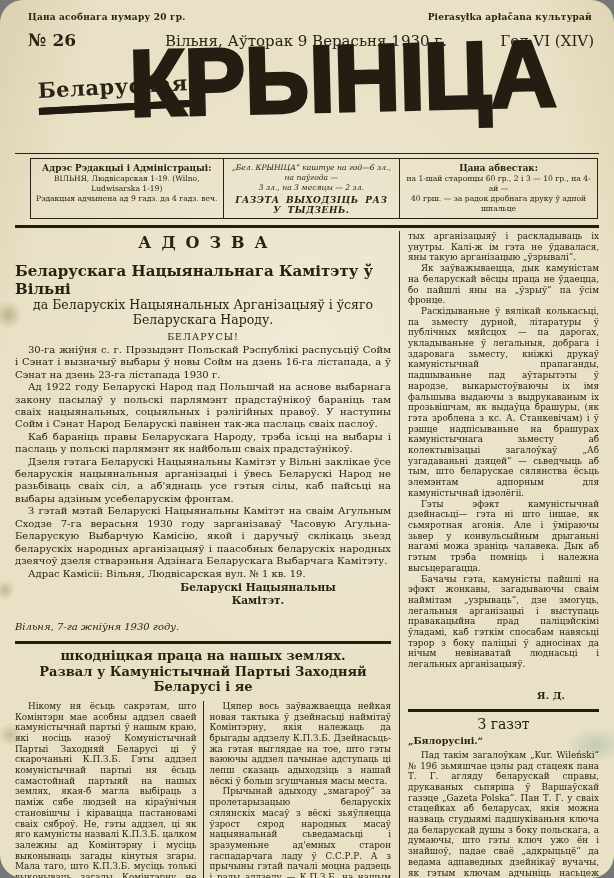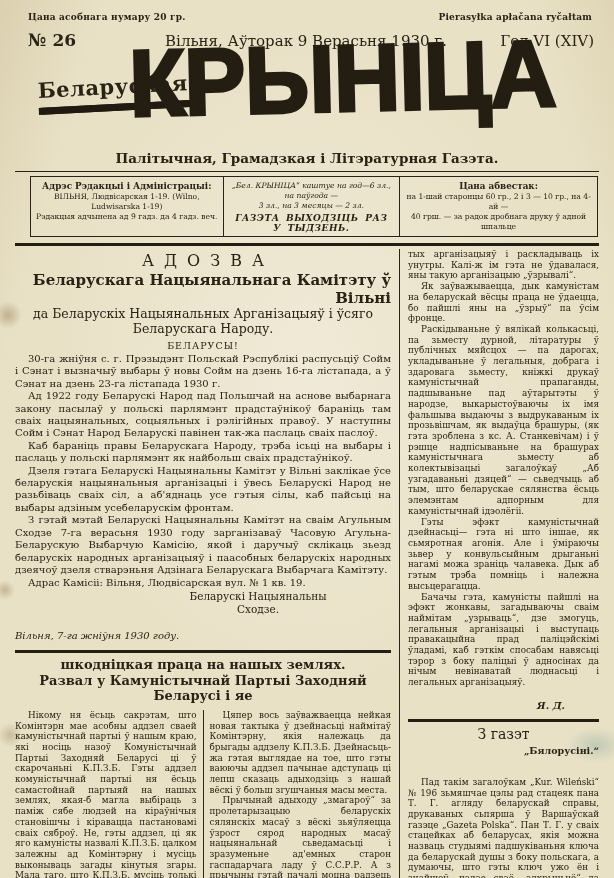--- a/index.html
+++ b/index.html
@@ -10,20 +10,21 @@
     background-color:#e9e1c6;
     background-image:
       linear-gradient(105deg, rgba(203,189,150,.45) 0%, rgba(233,225,198,0) 12%),
       linear-gradient(255deg, rgba(206,192,152,.35) 0%, rgba(233,225,198,0) 10%),
       radial-gradient(ellipse 60% 55% at 50% 42%, rgba(255,255,255,.30), rgba(255,255,255,0) 70%),
       radial-gradient(circle 14px at 8px 315px, rgba(140,118,70,.45), rgba(140,118,70,0)),
       radial-gradient(circle 10px at 5px 590px, rgba(140,118,70,.40), rgba(140,118,70,0)),
       radial-gradient(circle 12px at 10px 735px, rgba(140,118,70,.35), rgba(140,118,70,0)),
       radial-gradient(ellipse 30px 18px at 596px 745px, rgba(120,160,150,.35), rgba(120,160,150,0)),
       radial-gradient(ellipse 120% 120% at 50% 50%, rgba(0,0,0,0) 60%, rgba(95,78,40,.22) 100%);
+    border-radius: 23px;
   }
   
   .topbar{display:flex;justify-content:space-between;align-items:baseline;padding:12px 22px 0 28px;
     font-size:9px;font-weight:bold;letter-spacing:.2px;}
   .issue-row{display:flex;align-items:baseline;padding:8px 20px 0 28px;justify-content:flex-end;}
   .issue-no{font-size:17px;font-weight:bold;width:120px;}
   .issue-date{flex:1;text-align:center;font-size:15px;}
   .issue-vol{width:130px;text-align:right;font-size:15px;}
   
   .masthead{position:relative;height:96px;margin-top:2px;}
@@ -48,64 +49,63 @@
   .ib-small{font-size:7.6px;line-height:10px;}
   .ib-freq{font-size:9px;font-weight:bold;letter-spacing:.5px;word-spacing:3px;margin-top:2px;}
   .double-rule{border-top:3px solid #241d12;margin:6px 15px 0;}
   
   .columns{display:flex;padding:3px 15px 0;}
   .left-col{width:376px;padding-right:8px;}
   .v-divider{width:1px;background:#2a2215;}
   .right-col{flex:1;padding-left:8px;}
   p.body{margin:0;text-indent:13px;text-align:justify;}
   .adozva p.body{font-size:10px;line-height:12.4px;}
-  .adozva-title{text-align:center;font-weight:normal;font-size:16px;letter-spacing:10px;text-indent:10px;margin-top:2px;}
-  .adozva-sub1{text-align:right;font-weight:bold;font-size:15px;margin-top:1px;}
+  .adozva-title{text-align:center;font-weight:bold;font-size:16px;letter-spacing:10px;text-indent:10px;margin-top:2px;}
+  .adozva-sub1{text-align:left;font-weight:bold;font-size:15px;margin-top:10px;}
   .adozva-sub2{text-align:center;font-size:12.5px;line-height:14.5px;}
   .adozva-sal{text-align:center;font-size:9.5px;letter-spacing:1px;margin:4px 0 2px;}
   .addr-line{margin:0;text-indent:13px;font-size:10px;line-height:13px;}
-  .sig-block{width:210px;margin:1px 28px 0 auto;text-align:center;font-weight:normal;font-size:10.5px;line-height:12.5px;}
+  .sig-block{width:210px;margin:1px 28px 0 auto;text-align:center;font-weight:bold;font-size:10.5px;line-height:12.5px;}
   .date-line{font-size:10px;margin-top:15px;font-style:italic;}
   .left-rule{border-top:3px solid #241d12;margin:9px 0 4px;}
   .razval-headline{text-align:center;font-weight:bold;font-size:13px;line-height:15.5px;margin:1px 0 6px;}
   .subcols{display:flex;}
   .subcol{width:50%;}
   .subcol.a{padding-right:6px;}
   .subcol.b{padding-left:6px;}
   .subdiv{width:1px;background:#2a2215;}
   .subcols p.body, .right-col p.body{font-size:8.8px;line-height:10.7px;}
-  .sig-right{text-align:right;font-weight:bold;font-size:10px;padding-right:34px;margin-top:12px;font-style:italic;}
+  .sig-right{text-align:right;font-weight:bold;font-size:10px;padding-right:34px;margin-top:20px;}
   .right-rule{border-top:3px solid #241d12;margin:8px 0 4px;}
   .zh-title{text-align:center;font-size:14px;margin:3px 0 3px;}
-  .zh-sub{text-align:right;font-weight:bold;font-size:9.5px;margin-bottom:21px;}
+  .zh-sub{text-align:left;font-weight:bold;font-size:9.5px;margin-bottom:4px;}
 </style>
 </head>
 <body>
 
 <div class="page">
 
   <div class="topbar">
     <span>Цана асобнага нумару 20 гр.</span>
-    <span>Pierasyłka apłačana ryčałtam</span>
+    <span>Pierasyłka apłačana культурай</span>
   </div>
 
   <div class="issue-row">
     <span class="issue-no">№ 26</span>
     <span class="issue-date">Вільня, Аўторак 9 Верасьня 1930 г.</span>
     <span class="issue-vol">Год VI (XIV)</span>
   </div>
 
   <div class="masthead">
     <div class="kicker-block">
       <div class="kicker">Беларуская</div>
       <div class="kicker-bar"></div>
     </div>
     <div class="main-title">КРЫНІЦА</div>
   </div>
-  <div class="subtitle">Палітычная, Грамадзкая і Літэратурная Газэта.</div>
 
   <div class="thin-rule"></div>
 
   <div class="infobox">
     <div class="cell cell1">
       <div class="ib-bold">Адрэс Рэдакцыі і Адміністрацыі:</div>
       <div class="ib-small">ВІЛЬНЯ, Людвісарская 1-19. (Wilno, Ludwisarska 1-19)</div>
       <div class="ib-small">Рэдакцыя адчынена ад 9 гадз. да 4 гадз. веч.</div>
     </div>
     <div class="cell cell2">
@@ -132,21 +132,21 @@
         <div class="adozva-sub2">Беларускага Народу.</div>
         <div class="adozva-sal">БЕЛАРУСЫ!</div>
         <p class="body">30-га жніўня с. г. Прэзыдэнт Польскай Рэспублікі распусьціў Сойм і Сэнат і вызначыў выбары ў новы Сойм на дзень 16-га лістапада, а ў Сэнат на дзень 23-га лістапада 1930 г.</p>
         <p class="body">Ад 1922 году Беларускі Народ пад Польшчай на аснове выбарнага закону пасылаў у польскі парлямэнт прадстаўнікоў бараніць там сваіх нацыянальных, соцыяльных і рэлігійных правоў. У наступны Сойм і Сэнат Народ Беларускі павінен так-жа паслаць сваіх паслоў.</p>
         <p class="body">Каб бараніць правы Беларускага Народу, трэба ісьці на выбары і паслаць у польскі парлямэнт як найбольш сваіх прадстаўнікоў.</p>
         <p class="body">Дзеля гэтага Беларускі Нацыянальны Камітэт у Вільні заклікае ўсе беларускія нацыянальныя арганізацыі і ўвесь Беларускі Народ не разьбіваць сваіх сіл, а аб'яднаць усе гэтыя сілы, каб пайсьці на выбары адзіным усебеларускім фронтам.</p>
         <p class="body">З гэтай мэтай Беларускі Нацыянальны Камітэт на сваім Агульным Сходзе 7-га верасьня 1930 году зарганізаваў Часовую Агульна-Беларускую Выбарчую Камісію, якой і даручыў склікаць зьезд беларускіх народных арганізацыяў і паасобных беларускіх народных дзеячоў дзеля стварэньня Адзінага Беларускага Выбарчага Камітэту.</p>
         <p class="addr-line">Адрас Камісіі: Вільня, Людвісарская вул. № 1 кв. 19.</p>
         <div class="sig-block">
           <div>Беларускі Нацыянальны</div>
-          <div>Сходзе.</div>
+          <div>Камітэт.</div>
         </div>
         <div class="date-line">Вільня, 7-га жніўня 1930 году.</div>
       </div>
 
       <div class="left-rule"></div>
 
       <div>
         <div class="razval-headline">
           <div>шкодніцкая праца на нашых землях.</div>
           <div>Развал у Камуністычнай Партыі Заходняй Беларусі і яе</div>

